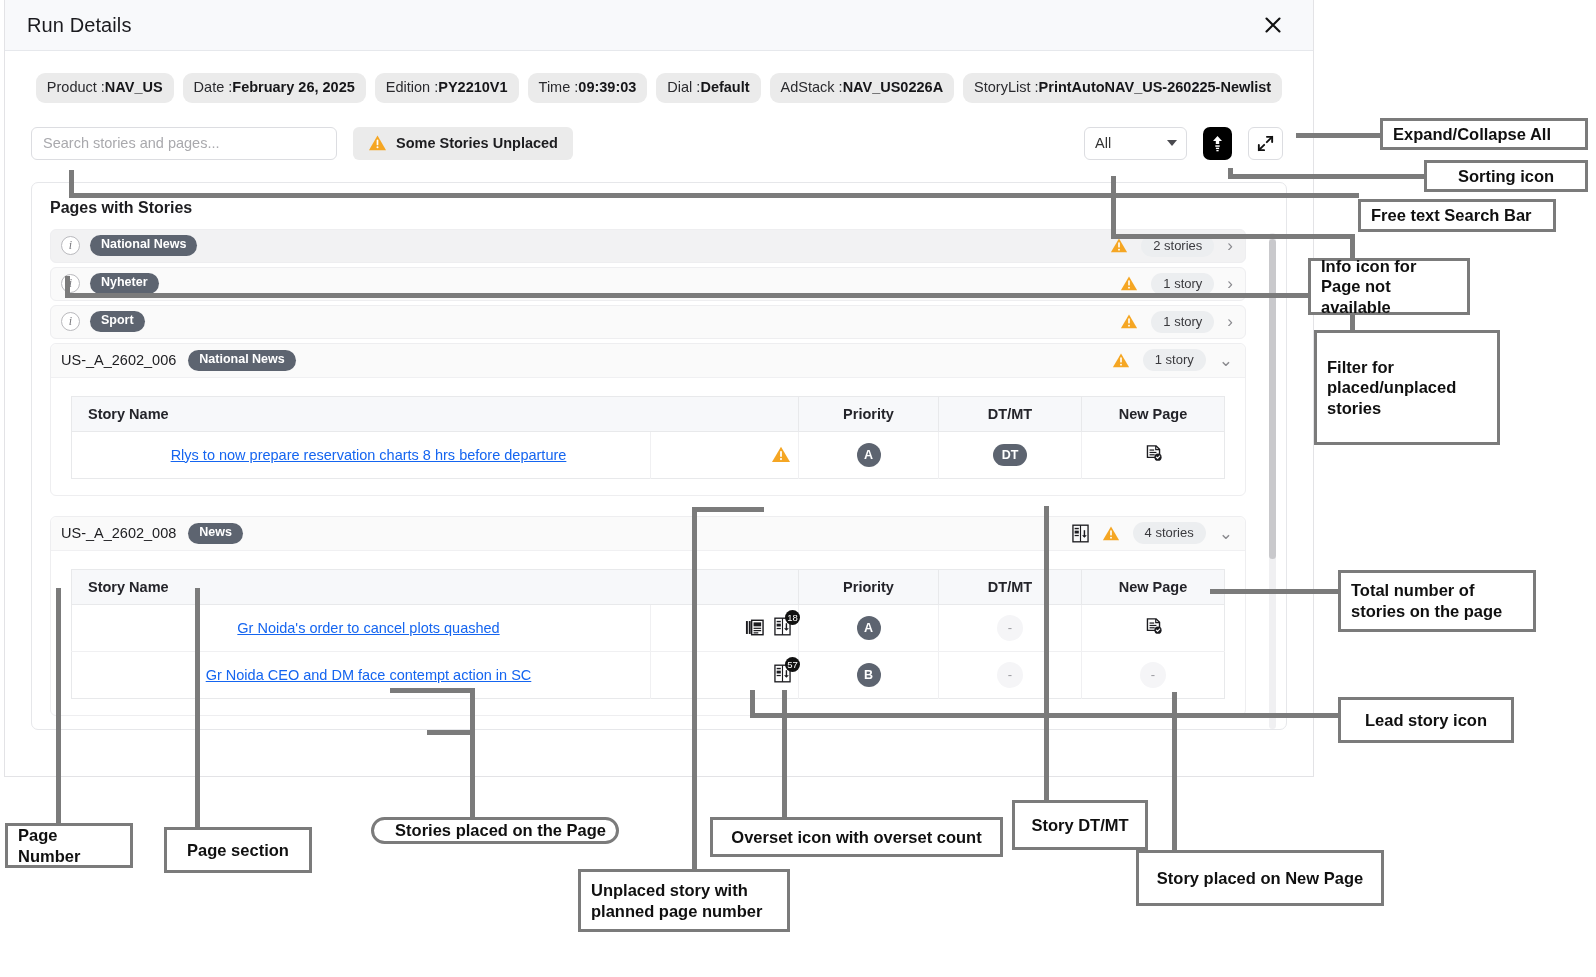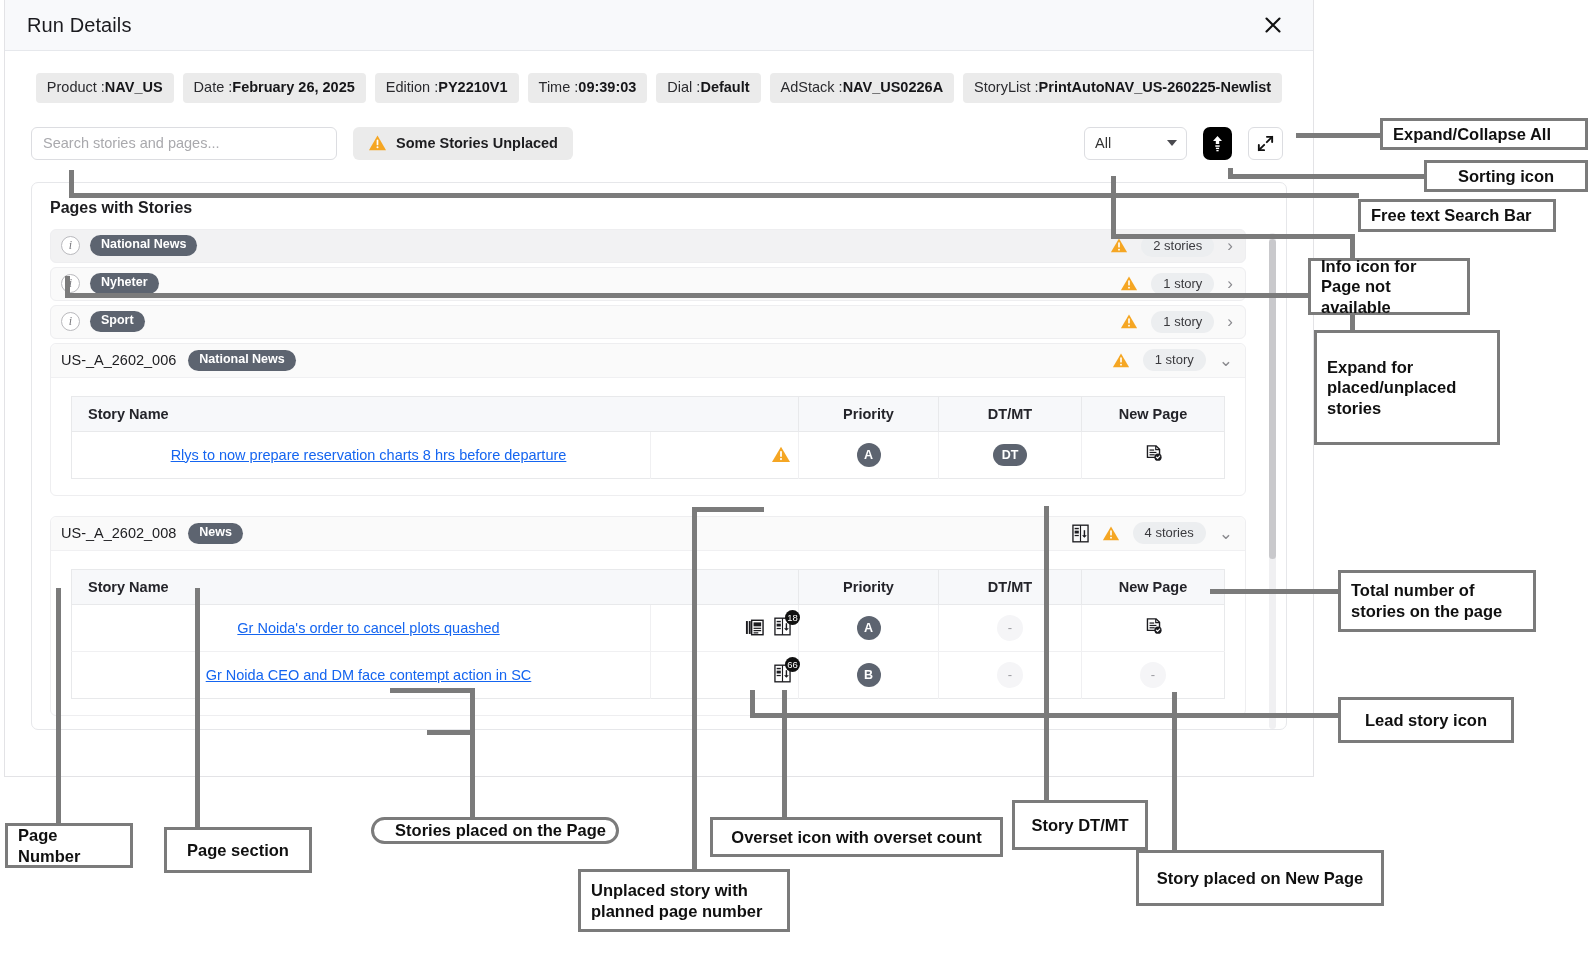--- a/index.html
+++ b/index.html
@@ -32,21 +32,21 @@
     cursor: pointer; background: transparent; border: none; padding:0;
   }
   .close-btn svg { display:block; }
 
   
   .meta-row {
     display: flex; gap: 9px; justify-content: center; align-items: center;
     padding: 22px 0 0 0;
   }
   .meta-chip {
-    background: #ebebeb; border-radius: 4px;
+    background: #ebebeb; border-radius: 9px;
     padding: 6px 11px 7px 11px; font-size: 14.5px; color: #2a2a2e;
     white-space: nowrap; line-height: 1.15;
   }
   .meta-chip b { font-weight: 700; color:#17171a; }
 
   
   .toolbar {
     display: flex; align-items: center;
     padding: 24px 30px 0 26px; gap: 16px;
   }
@@ -473,21 +473,21 @@
                       <span class="badge-wrap">
                         <svg width="17" height="19" viewBox="0 0 18 20">
                           <rect x="1" y="1.2" width="16" height="17.6" fill="none" stroke="#1b1b1f" stroke-width="1.4"></rect>
                           <line x1="9" y1="1.2" x2="9" y2="18.8" stroke="#1b1b1f" stroke-width="1.2"></line>
                           <rect x="2.8" y="4" width="4.4" height="1.5" fill="#1b1b1f"></rect>
                           <rect x="2.8" y="7" width="4.4" height="3" fill="#1b1b1f"></rect>
                           <rect x="2.8" y="11.5" width="4.4" height="1.3" fill="#1b1b1f"></rect>
                           <rect x="12.4" y="6.5" width="1.5" height="7" fill="#1b1b1f"></rect>
                           <path d="M10.6 11.8 L13.15 14.6 L15.7 11.8 Z" fill="#1b1b1f"></path>
                         </svg>
-                        <span class="badge-count">66</span>
+                        <span class="badge-count">57</span>
                       </span>
                     </div>
                   </td>
                   <td class="col-prio">
                     <span class="pill-dark">B</span>
                   </td>
                   <td class="col-dt">
                     <span class="pill-empty">-</span>
                   </td>
                   <td class="col-new">
@@ -551,21 +551,21 @@
 
   <div class="ann" style="left:1358px; top:199px; width:198px; height:33px;">
     <span>Free text Search Bar</span>
   </div>
 
   <div class="ann" style="left:1308px; top:258px; width:162px; height:57px;">
     <span>Info icon for Page not available</span>
   </div>
 
   <div class="ann" style="left:1314px; top:330px; width:186px; height:115px; align-items:center;">
-    <span>Expand for placed/unplaced stories</span>
+    <span>Filter for placed/unplaced stories</span>
   </div>
 
   <div class="ann" style="left:1338px; top:570px; width:198px; height:62px;">
     <span>Total number of stories on the page</span>
   </div>
 
   <div class="ann" style="left:1136px; top:850px; width:248px; height:56px; justify-content:center;">
     <span>Story placed on New Page</span>
   </div>
 

